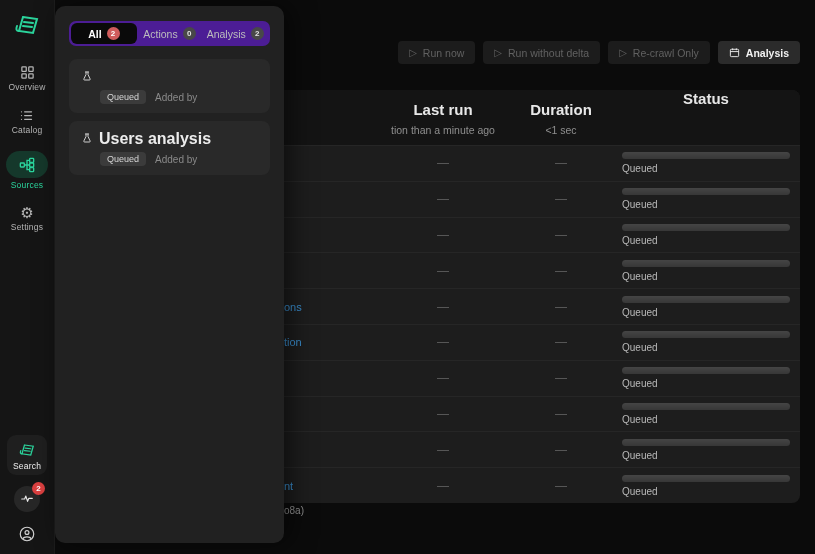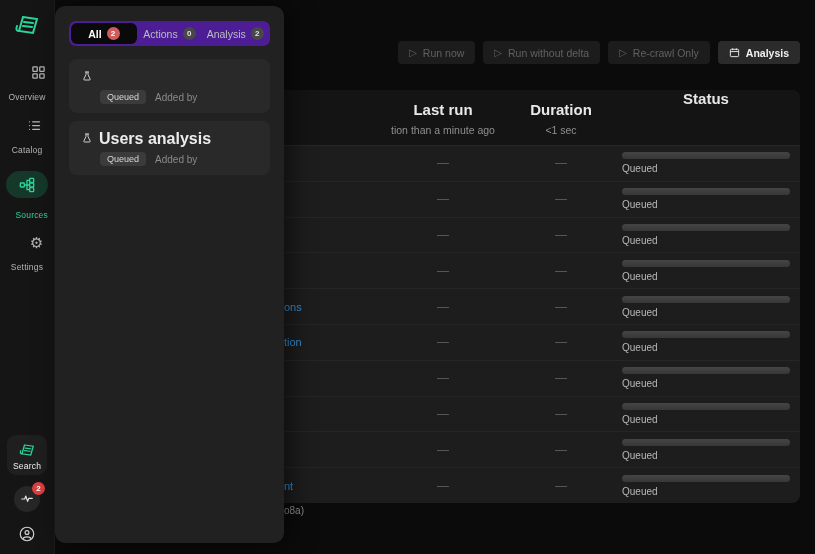--- a/index.html
+++ b/index.html
@@ -14,21 +14,21 @@
 
   
   .sidebar {
     position:absolute; left:0; top:0; width:55px; height:554px;
     background:#151515; z-index:10;
     display:flex; flex-direction:column; align-items:center;
     border-right:1px solid #1d1d1d;
   }
   .logo-wrap { margin-top:9px; }
   .nav { margin-top:24px; display:flex; flex-direction:column; align-items:center; }
-  .nav-item { display:flex; flex-direction:column; align-items:flex-end; gap:12px; margin-bottom:16px; cursor:pointer; }
+  .nav-item { display:flex; flex-direction:column; align-items:center; gap:2px; margin-bottom:16px; cursor:pointer; }
   .nav-label { font-size:8.5px; color:#b5b5b5; letter-spacing:.2px; }
   .nav-item.active .nav-label { color:#2bd49c; }
   .icon-pill { width:42px; height:27px; border-radius:14px; display:flex; align-items:center; justify-content:center; }
   .nav-item.active .icon-pill { background:#15382b; }
   .gear-glyph { font-size:15px; color:#b5b5b5; line-height:14px; }
   .spacer { flex:1; }
   .search-btn {
     background:#1f1f1f; border-radius:9px; width:40px; padding:5px 0 4px;
     display:flex; flex-direction:column; align-items:center; gap:1px; margin-bottom:11px; cursor:pointer;
   }

